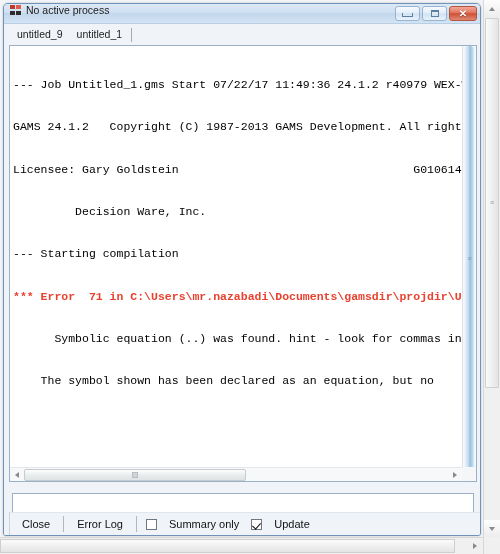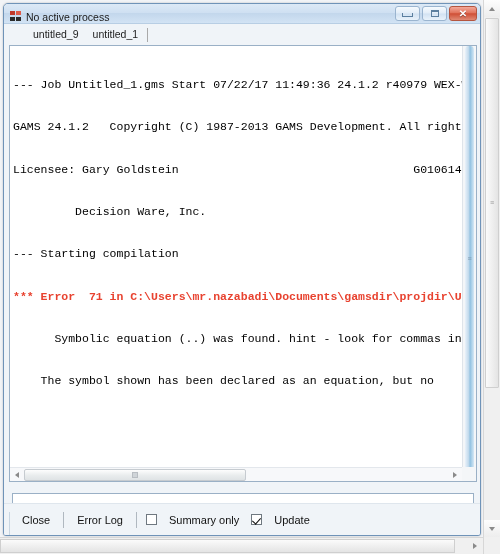--- a/index.html
+++ b/index.html
@@ -110,21 +110,21 @@
     overflow: hidden;
     box-shadow: 0 0 2px rgba(0,0,0,.25);
   }
 
   .titlebar {
     position: relative;
     height: 20px;
     background: linear-gradient(to bottom,#dce9f6 0%,#cfe0f2 45%,#c3d7ec 50%,#d2e3f4 100%);
     border-bottom: 1px solid #b8cee4;
     display: flex;
-    align-items: flex-end;
+    align-items: flex-start;
     padding-left: 5px;
     box-sizing: border-box;
   }
 
   .win-icon {
     width: 13px; height: 13px;
     position: relative;
     flex: 0 0 auto;
     margin-right: 4px;
   }
@@ -171,21 +171,20 @@
 
   
   .tabstrip {
     height: 19px;
     background: #f0f4f8;
     display: flex;
     align-items: flex-end;
     padding-left: 6px;
     box-sizing: border-box;
     position: relative;
-    margin-left: 16px;
   }
   .tab {
     font-size: 10.5px;
     color: #222;
     padding: 2px 7px 2px 7px;
     line-height: 13px;
     white-space: nowrap;
     background: transparent;
     border: 0;
     position: relative;
@@ -333,21 +332,21 @@
     color: #000;
     outline: none;
   }
 
   
   .bottombar {
     position: absolute;
     left: 0;
     bottom: 0;
     width: 478px;
-    height: 32px;
+    height: 23px;
     background: #f0f4f8;
     display: flex;
     align-items: center;
     box-sizing: border-box;
     border-top: 1px solid #dfe6ed;
   }
   .flatbtn {
     font-size: 11px;
     color: #111;
     font-family: "Liberation Sans", sans-serif;

